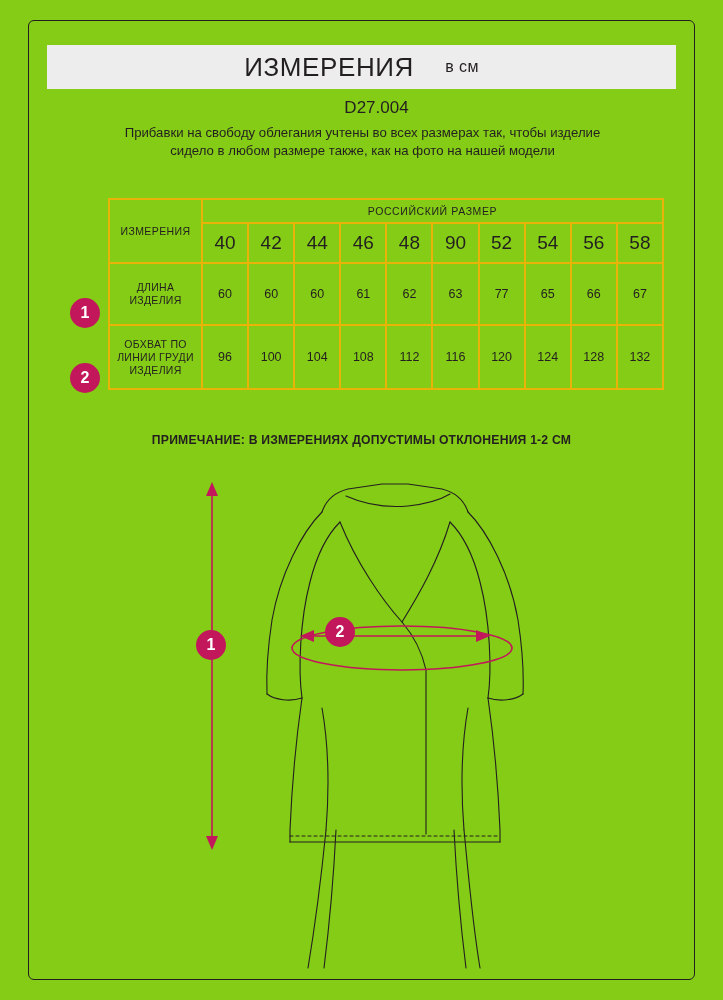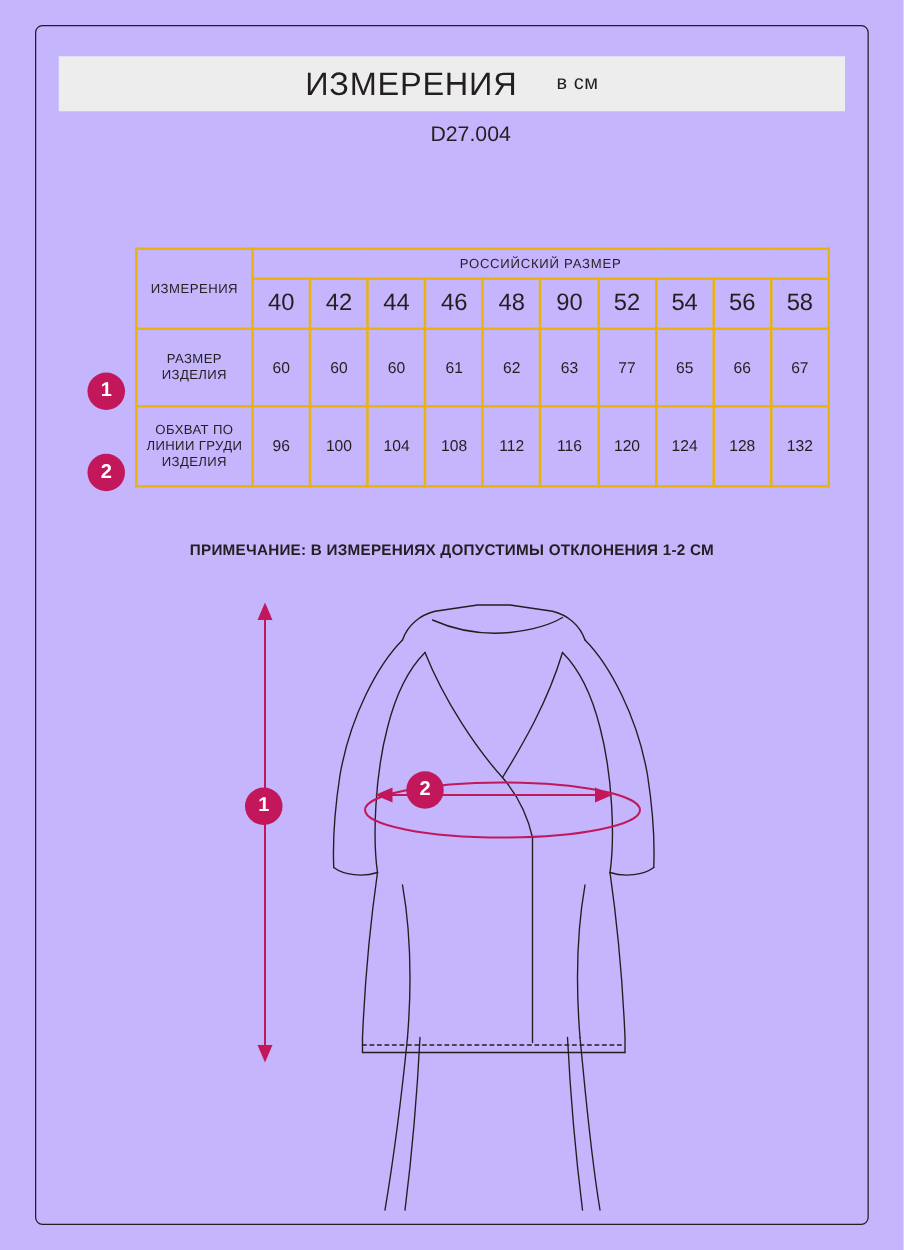--- a/index.html
+++ b/index.html
@@ -13,21 +13,21 @@
     font-family: "Liberation Sans", sans-serif;
     color: #231f20;
     position: relative;
     overflow: hidden;
   }
   .page {
     position: absolute;
     left: 0; top: 0;
     width: 723px;
     height: 1000px;
-    background: #c4b5fd;
+    background: #84cc16;
     box-sizing: border-box;
   }
   .page-border {
     position: absolute;
     left: 28px;
     top: 20px;
     width: 667px;
     height: 960px;
     border: 1px solid #231f20;
     border-radius: 6px;
@@ -190,20 +190,21 @@
 
   <div class="header-band"></div>
   <div class="header-text">
     <span class="title-light">ИЗМЕРЕНИЯ</span>
     <span class="title-light">&nbsp;&nbsp;</span>
     <span class="title-light">&nbsp;&nbsp;</span>
     <span class="title-small">в см</span>
   </div>
 
   <div class="model-code">D27.004</div>
+  <div class="intro">Прибавки на свободу облегания учтены во всех размерах так, чтобы изделие сидело в любом размере также, как на фото на нашей модели</div>
 
   <table class="size-table">
     <colgroup>
       <col class="col-label">
       <col class="col-size">
         <col class="col-size">
         <col class="col-size">
         <col class="col-size">
         <col class="col-size">
       <col class="col-size">
@@ -223,21 +224,21 @@
         <td class="hdr-size">44</td>
         <td class="hdr-size">46</td>
         <td class="hdr-size">48</td>
         <td class="hdr-size">90</td>
         <td class="hdr-size">52</td>
         <td class="hdr-size">54</td>
         <td class="hdr-size">56</td>
         <td class="hdr-size">58</td>
       </tr>
       <tr class="row-1">
-        <td class="row-label">РАЗМЕР ИЗДЕЛИЯ</td>
+        <td class="row-label">ДЛИНА ИЗДЕЛИЯ</td>
         <td class="cell-val">60</td>
         <td class="cell-val">60</td>
         <td class="cell-val">60</td>
         <td class="cell-val">61</td>
         <td class="cell-val">62</td>
         <td class="cell-val">63</td>
         <td class="cell-val">77</td>
         <td class="cell-val">65</td>
         <td class="cell-val">66</td>
         <td class="cell-val">67</td>

